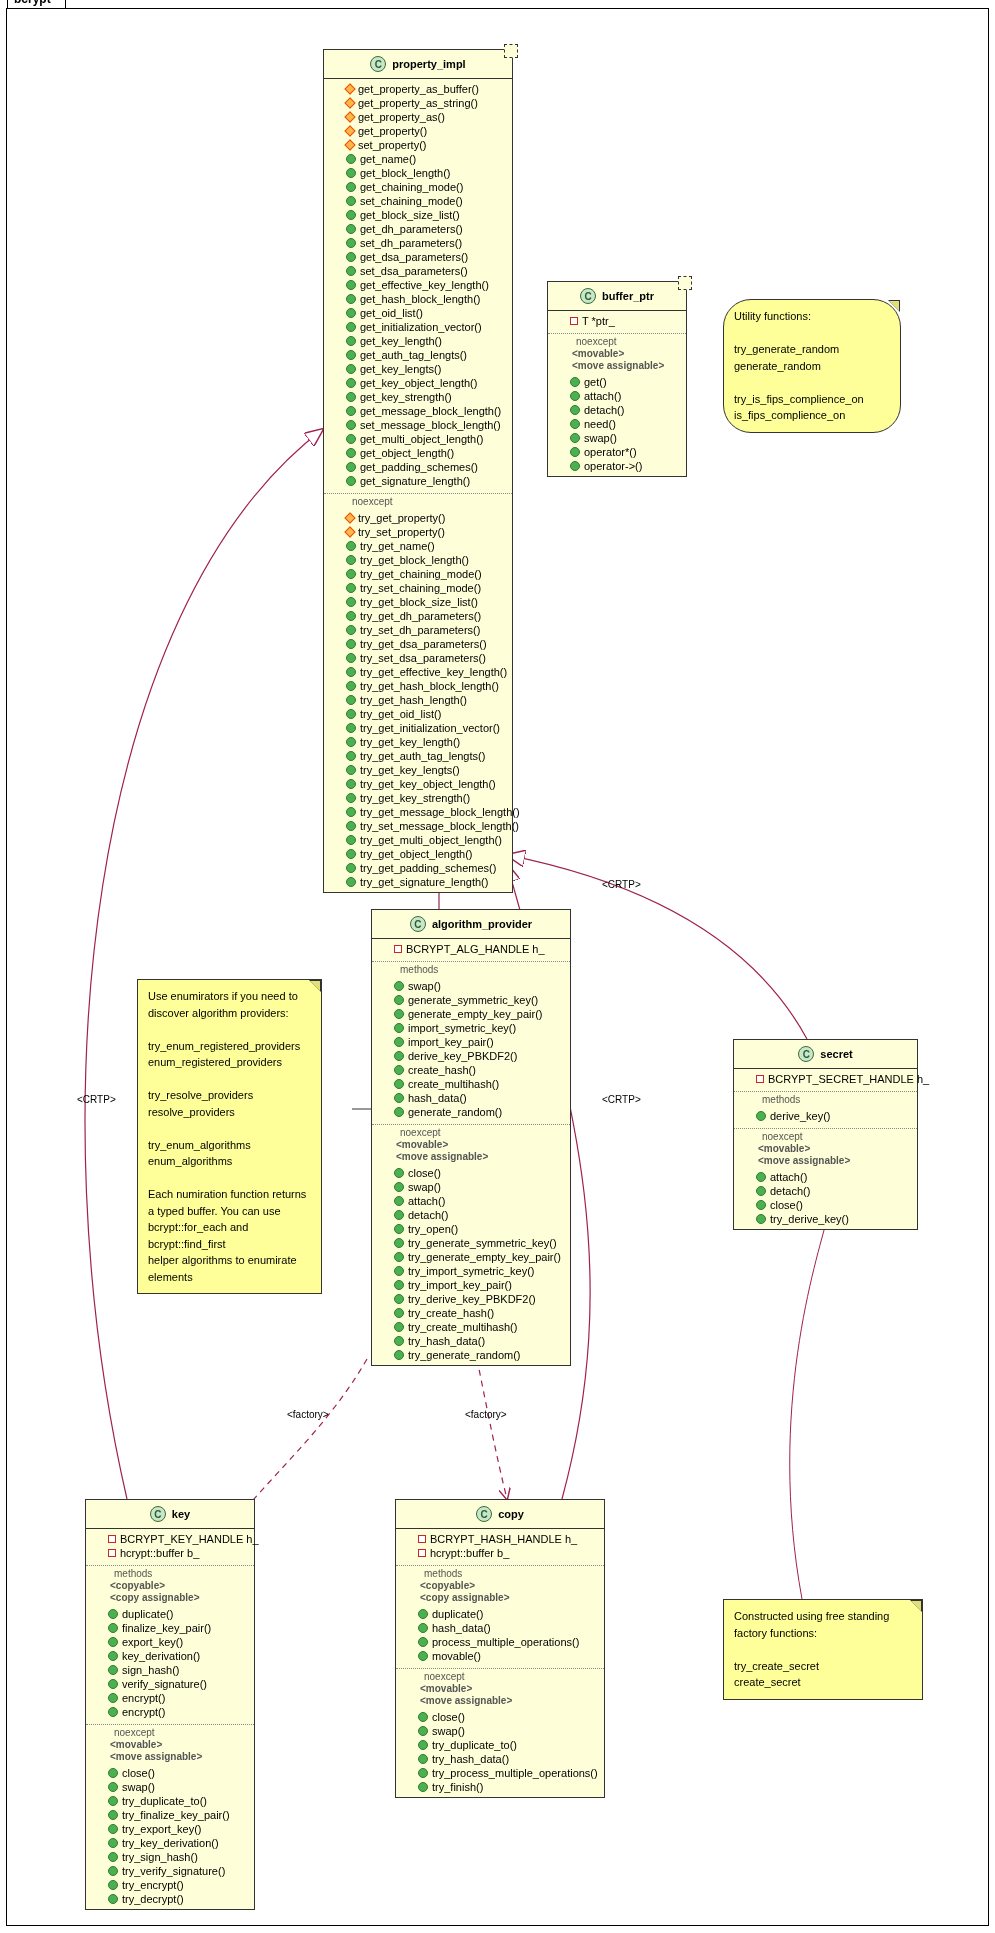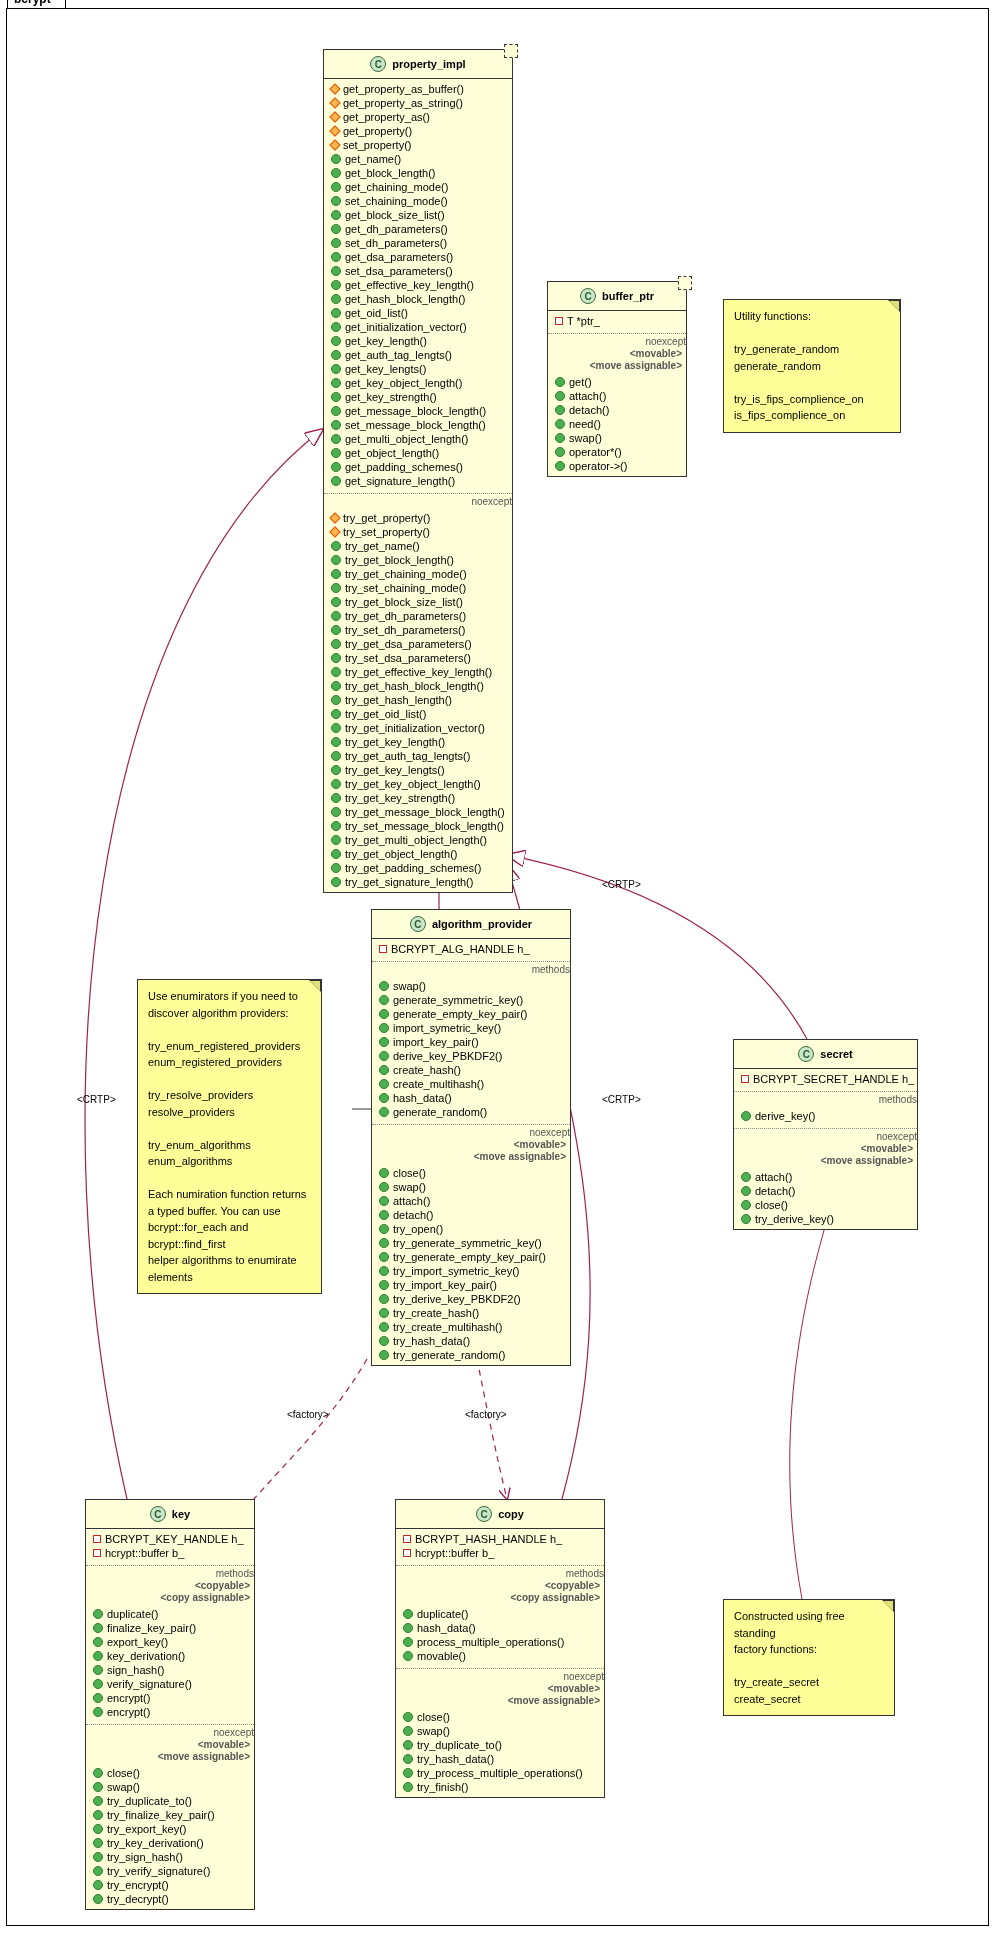--- a/index.html
+++ b/index.html
@@ -47,28 +47,28 @@
     border:1.5px solid #3a6b3a;
     border-radius:50%;
     background:#c8e6c9;
     align-items:center;
     justify-content:center;
     font-size:10px;
     font-weight:bold;
     color:#2e5c2e;
   }
   .uml-compartment {
-    padding: 3px 5px;
+    padding: 3px 20px;
   }
   .uml-divider {
     border-top: 1px dotted #888;
     margin: 2px 0;
   }
   .comp-label {
-    text-align:right;
+    text-align:left;
     font-size:10px;
     color:#555;
     margin:1px 0;
     padding-left:28px;
   }
   .member-row {
     display:flex;
     align-items:center;
     gap:4px;
     line-height: 14px;
@@ -449,21 +449,21 @@
           <span class="vis vis-public"></span>
           <span>operator*()</span>
         </div>
         <div class="member-row">
           <span class="vis vis-public"></span>
           <span>operator-&gt;()</span>
         </div>
       </div>
   </div>
 
-  <div class="note" style="left:716px;top:290px;width:178px;white-space:pre-line;">Utility functions:
+  <div class="note" style="left:716px;top:290px;width:178px;white-space:pre-line;border-radius:28px;">Utility functions:
 
 try_generate_random
 generate_random
 
 try_is_fips_complience_on
 is_fips_complience_on</div>
 
   <div class="uml-class" style="left:364px;top:900px;width:200px;">
     <div class="uml-header">
       <span class="class-icon">C</span>
@@ -806,19 +806,19 @@
           <span class="vis vis-public"></span>
           <span>try_process_multiple_operations()</span>
         </div>
         <div class="member-row">
           <span class="vis vis-public"></span>
           <span>try_finish()</span>
         </div>
       </div>
   </div>
 
-  <div class="note" style="left:716px;top:1590px;width:172px;white-space:pre-line;">Constructed using free standing
+  <div class="note" style="left:716px;top:1590px;width:200px;white-space:pre-line;">Constructed using free standing
 factory functions:
 
 try_create_secret
 create_secret</div>
 
 </div>
 
 </body></html>

